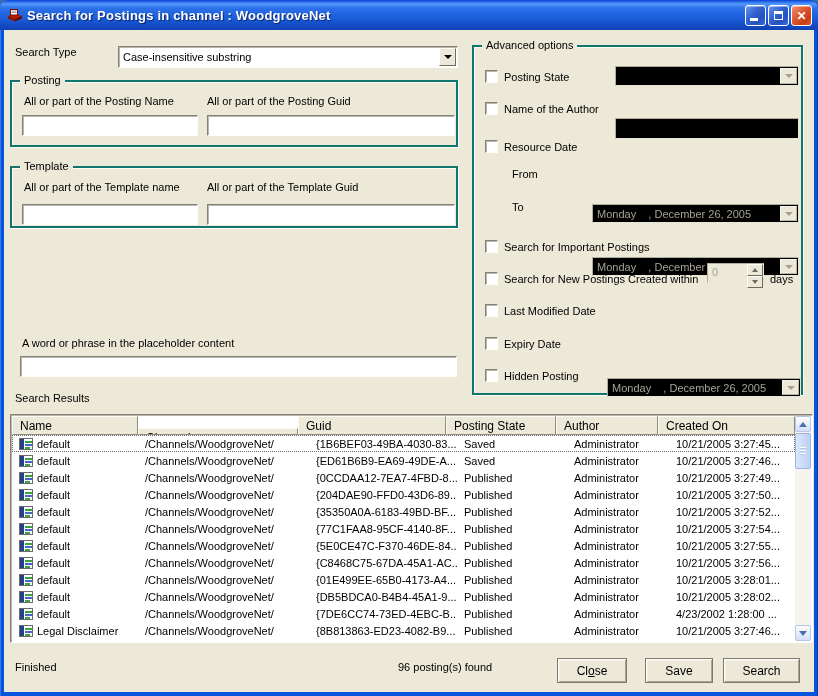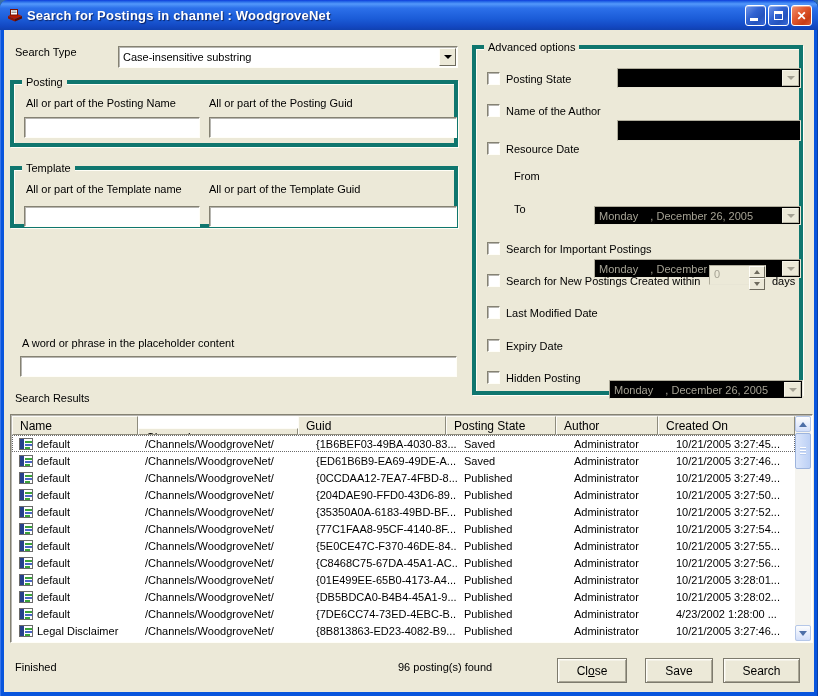--- a/index.html
+++ b/index.html
@@ -47,21 +47,21 @@
     background:#ece9d8; border:1px solid; border-color:#fffef8 #6e6b5d #6e6b5d #fffef8;
     display:flex; align-items:center; justify-content:center; }
   .tri-dn { width:0; height:0; border:4px solid transparent; border-top:4px solid #000; margin-top:4px; }
   .combo.disabled { background:#000000;align-items:center; }
   .combo.disabled .combo-text { color:#a5a294; }
   .combo.disabled { border-color:#b0ad9c #e8e5d5 #e8e5d5 #b0ad9c; box-shadow:none; }
   .combo.disabled .combo-btn { border-color:#f6f4e8 #b9b6a6 #b9b6a6 #f6f4e8; }
   .combo.disabled .tri-dn { border-top-color:#a5a294; }
 
   
-  .group { border:4px solid #0f766e; box-shadow: inset 1px 1px 0 #fffef6, 1px 1px 0 #fffef6; }
+  .group { border:2px solid #0f766e; box-shadow: inset 1px 1px 0 #fffef6, 1px 1px 0 #fffef6; }
   .legend { position:absolute; top:-8px; left:8px; background:#ece9d8; padding:0 4px;
     font-size:11px; white-space:nowrap; }
 
   
   .cb { display:inline-block; width:13px; height:13px; background:#fff; vertical-align:middle; }
 
   
   .spinner { background:#ece9d8; display:flex; border:1px solid;
     border-color:#b0ad9c #e8e5d5 #e8e5d5 #b0ad9c; }
   .spin-text { flex:1; color:#a5a294; font-size:11px; padding:2px 0 0 4px; }

